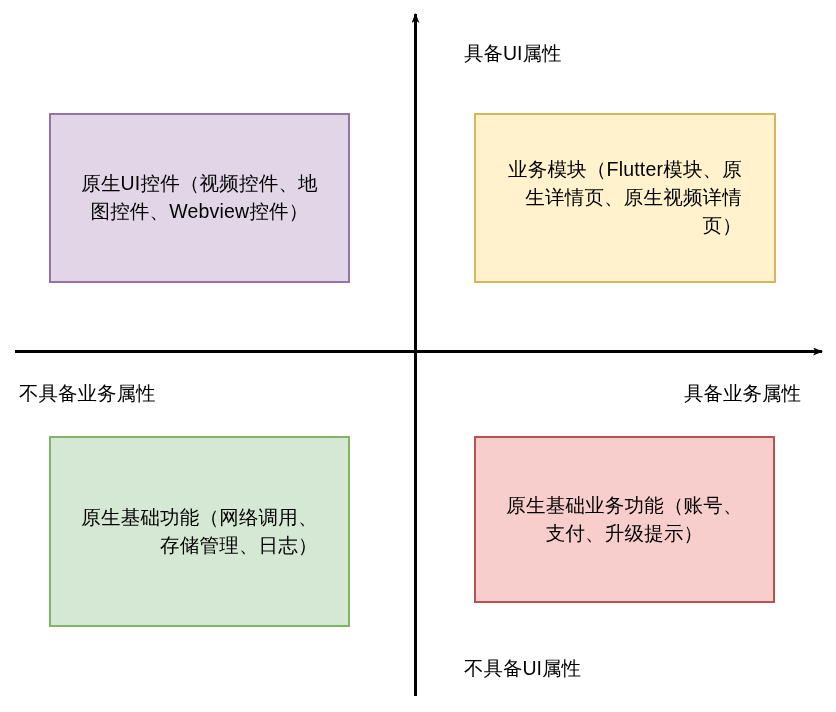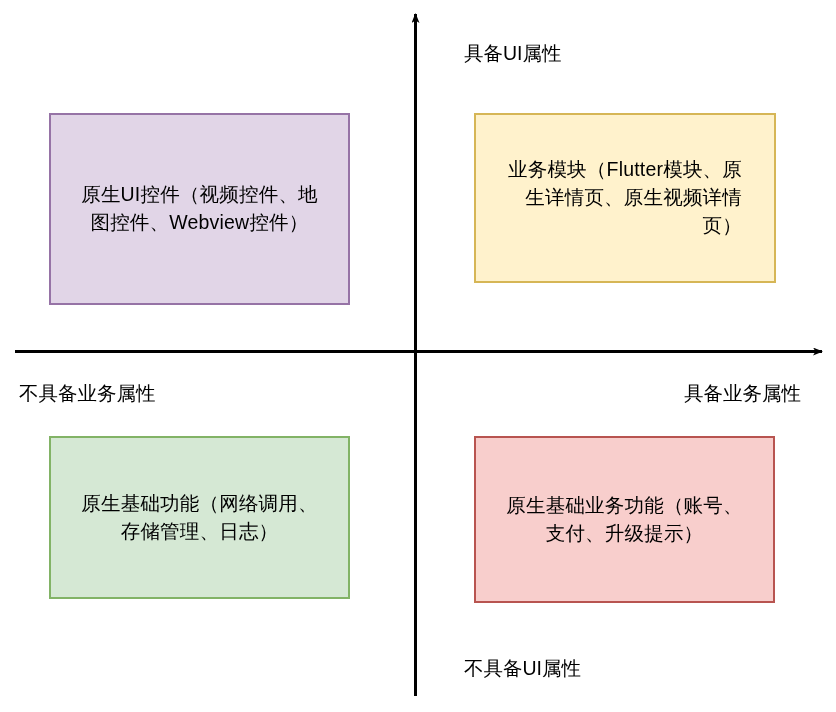--- a/index.html
+++ b/index.html
@@ -44,29 +44,29 @@
   .quad-label {
     font-size: 19.5px;
     line-height: 1.42;
     letter-spacing: 0.2px;
     white-space: pre-line;
     color: #000000;
   }
 
   #box-ui-widgets {
     left: 49px;  top: 113px;
-    width: 301px; height: 192px;
+    width: 301px; height: 170px;
   }
   #box-business-modules {
     left: 474px; top: 113px;
     width: 302px; height: 170px; text-align: right;
   }
   #box-base-functions {
     left: 49px;  top: 436px;
-    width: 301px; height: 163px;
+    width: 301px; height: 191px; text-align: right;
   }
   #box-base-business {
     left: 474px; top: 436px;
     width: 301px; height: 167px;
   }
 
   
   .axis-label {
     position: absolute;
     font-size: 19.5px;

